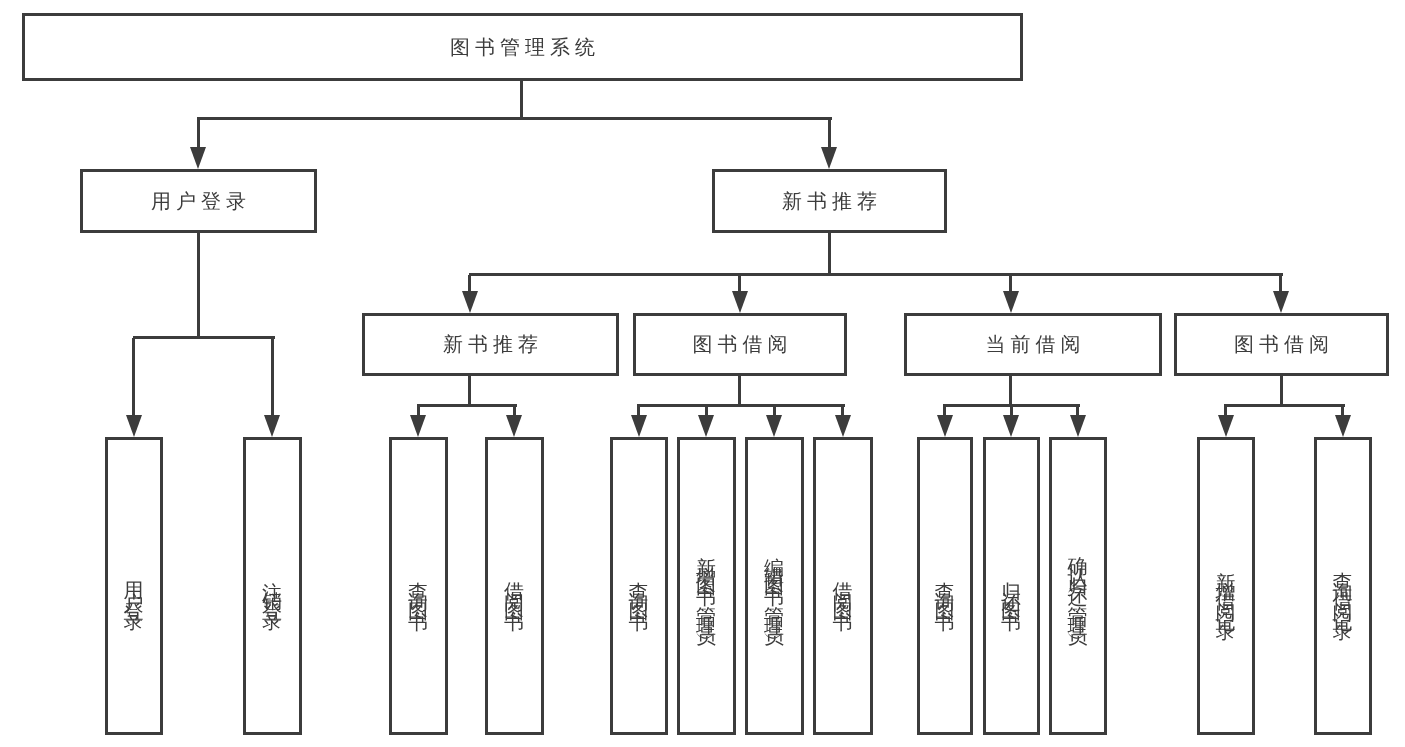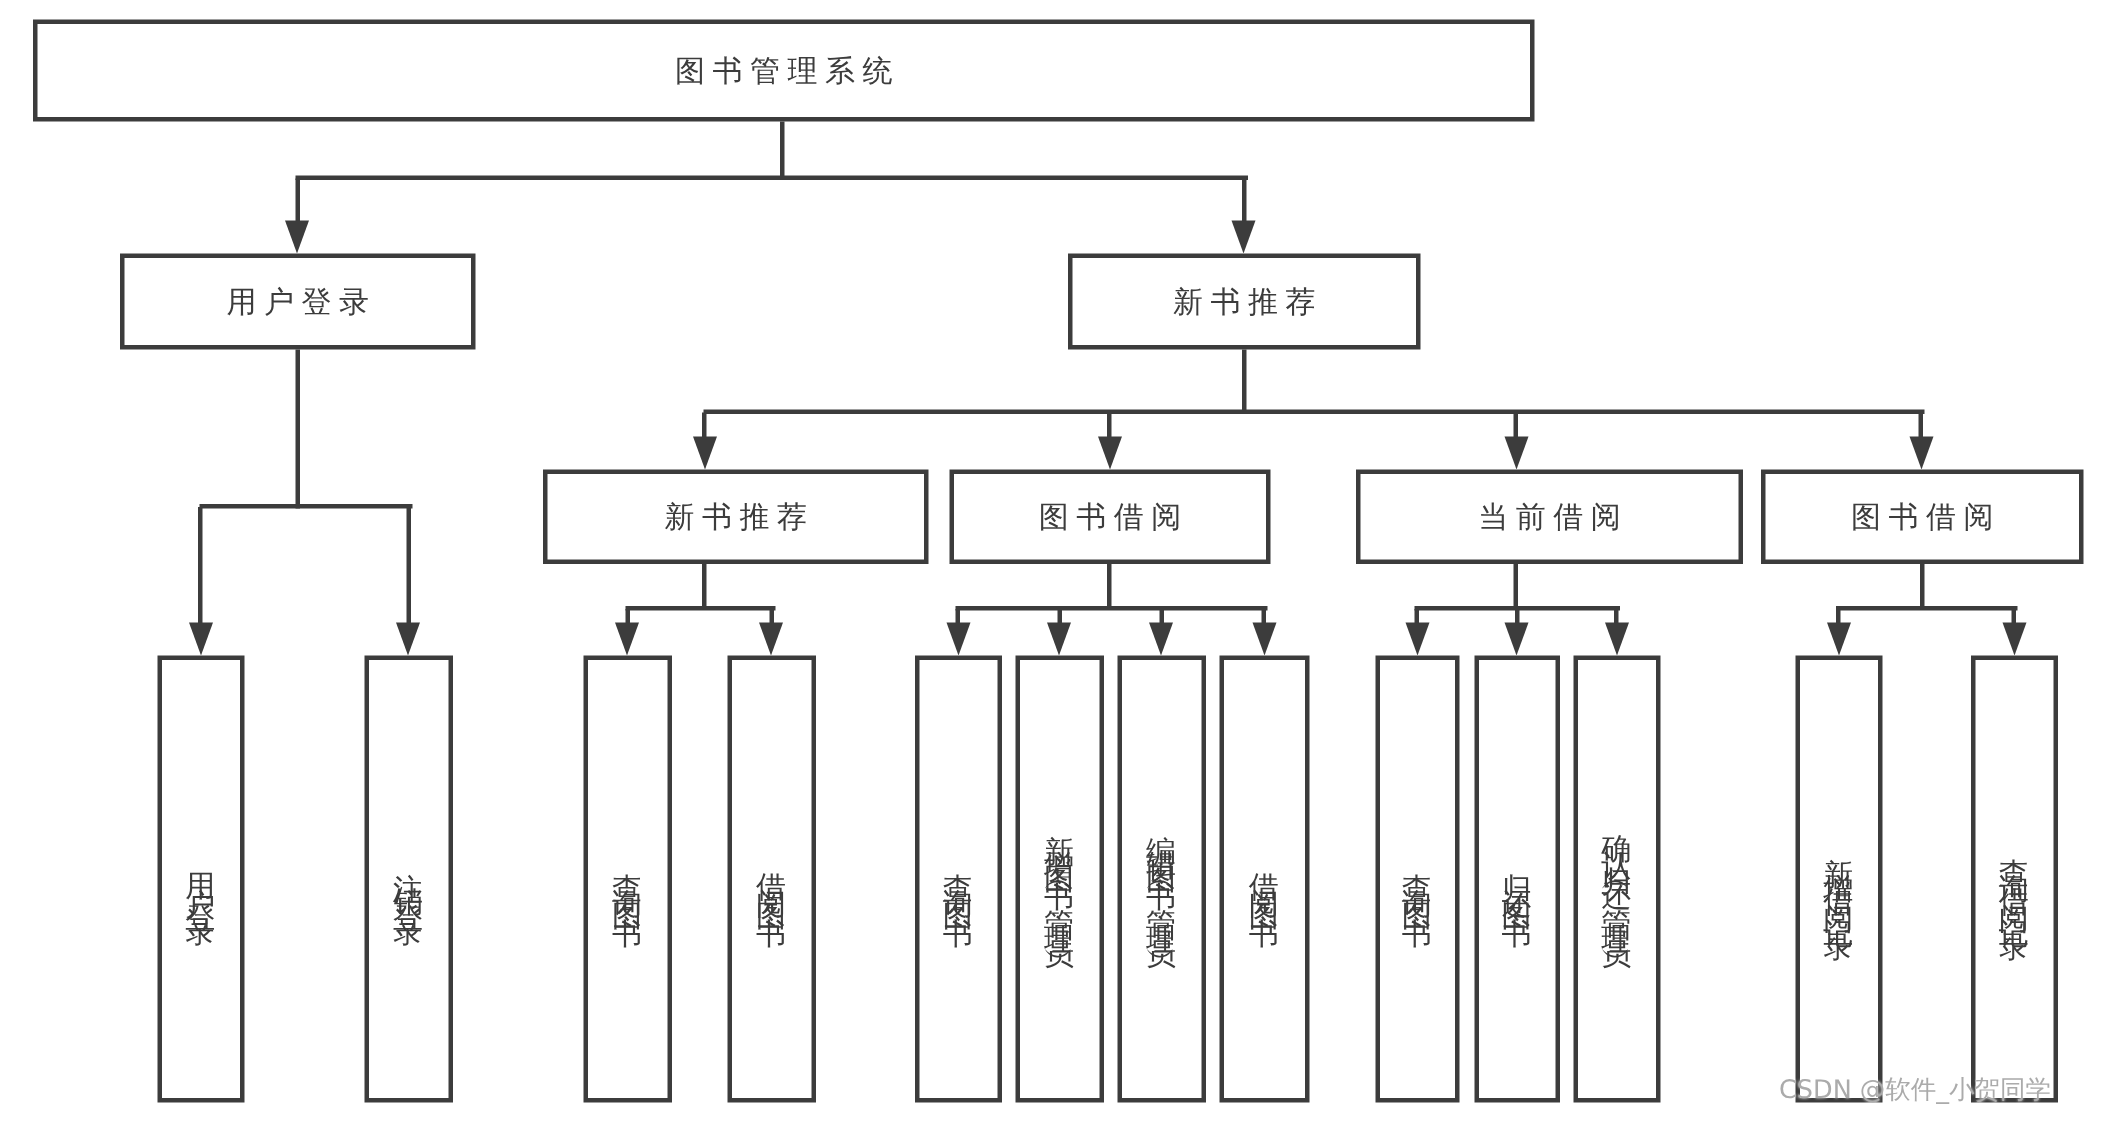--- a/index.html
+++ b/index.html
@@ -120,15 +120,14 @@
   <div class="node v-node" style="left:745px;top:437px;width:59px;height:298px">编辑图书（管理员）</div>
   <div class="node v-node" style="left:813px;top:437px;width:60px;height:298px">借阅图书</div>
 
   <div class="node v-node" style="left:917px;top:437px;width:56px;height:298px">查询图书</div>
   <div class="node v-node" style="left:983px;top:437px;width:57px;height:298px">归还图书</div>
   <div class="node v-node" style="left:1049px;top:437px;width:58px;height:298px">确认归还（管理员）</div>
 
   <div class="node v-node" style="left:1197px;top:437px;width:58px;height:298px">新增借阅记录</div>
   <div class="node v-node" style="left:1314px;top:437px;width:58px;height:298px">查询借阅记录</div>
 
-  <div class="watermark">CSDN @软件_小贺同学</div>
 
 </div>
 
 </body></html>

